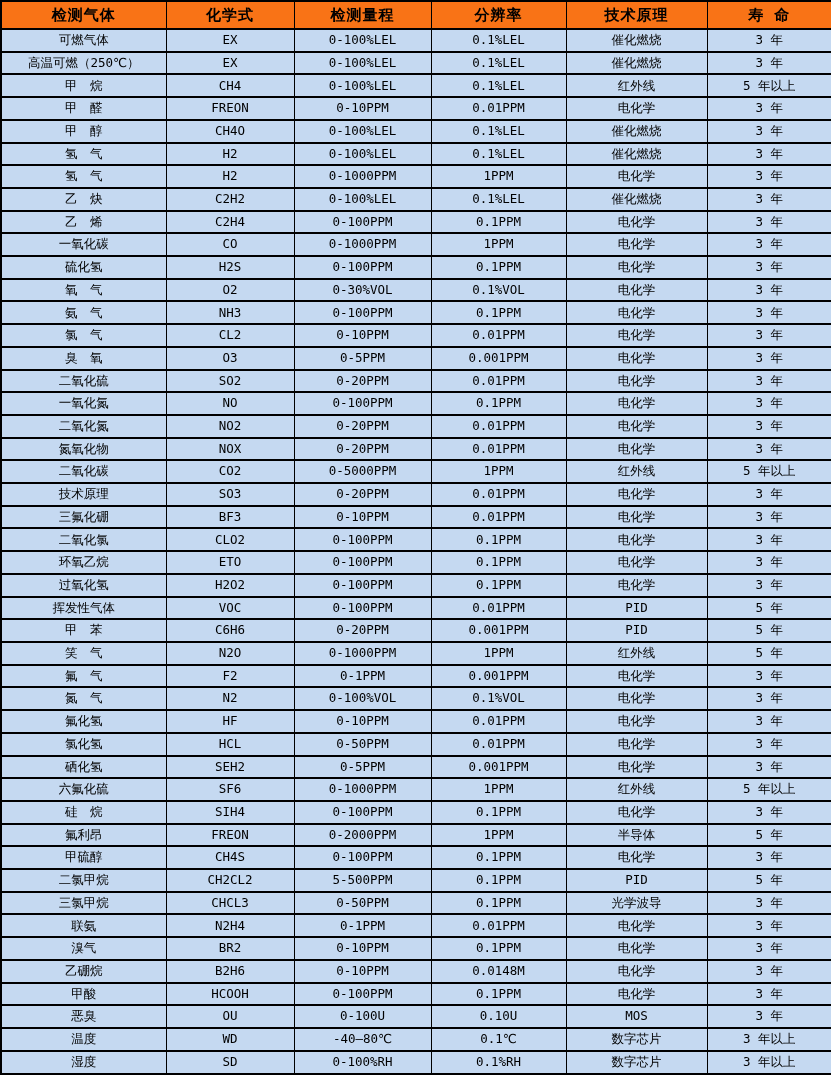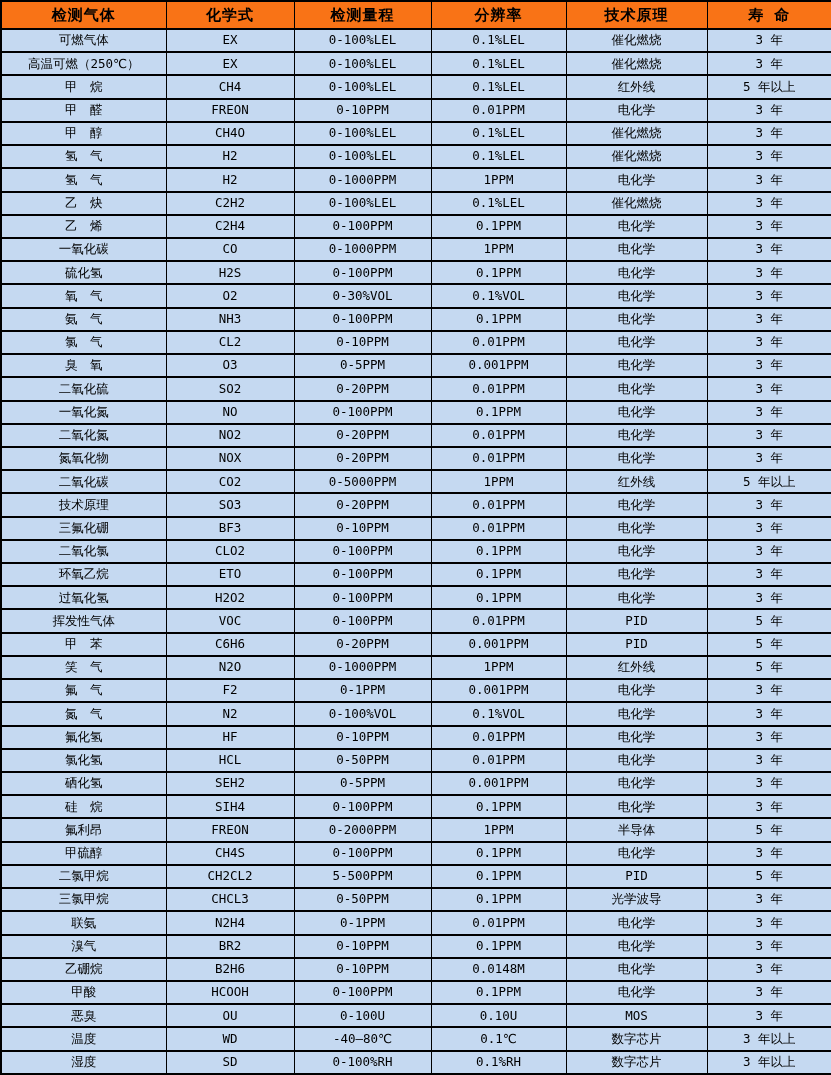--- a/index.html
+++ b/index.html
@@ -339,20 +339,28 @@
         </tr>
         <tr>
           <td>硒化氢</td>
           <td>SEH2</td>
           <td>0-5PPM</td>
           <td>0.001PPM</td>
           <td>电化学</td>
           <td>3 年</td>
         </tr>
         <tr>
+          <td>六氟化硫</td>
+          <td>SF6</td>
+          <td>0-1000PPM</td>
+          <td>1PPM</td>
+          <td>红外线</td>
+          <td>5 年以上</td>
+        </tr>
+        <tr>
           <td>硅　烷</td>
           <td>SIH4</td>
           <td>0-100PPM</td>
           <td>0.1PPM</td>
           <td>电化学</td>
           <td>3 年</td>
         </tr>
         <tr>
           <td>氟利昂</td>
           <td>FREON</td>

